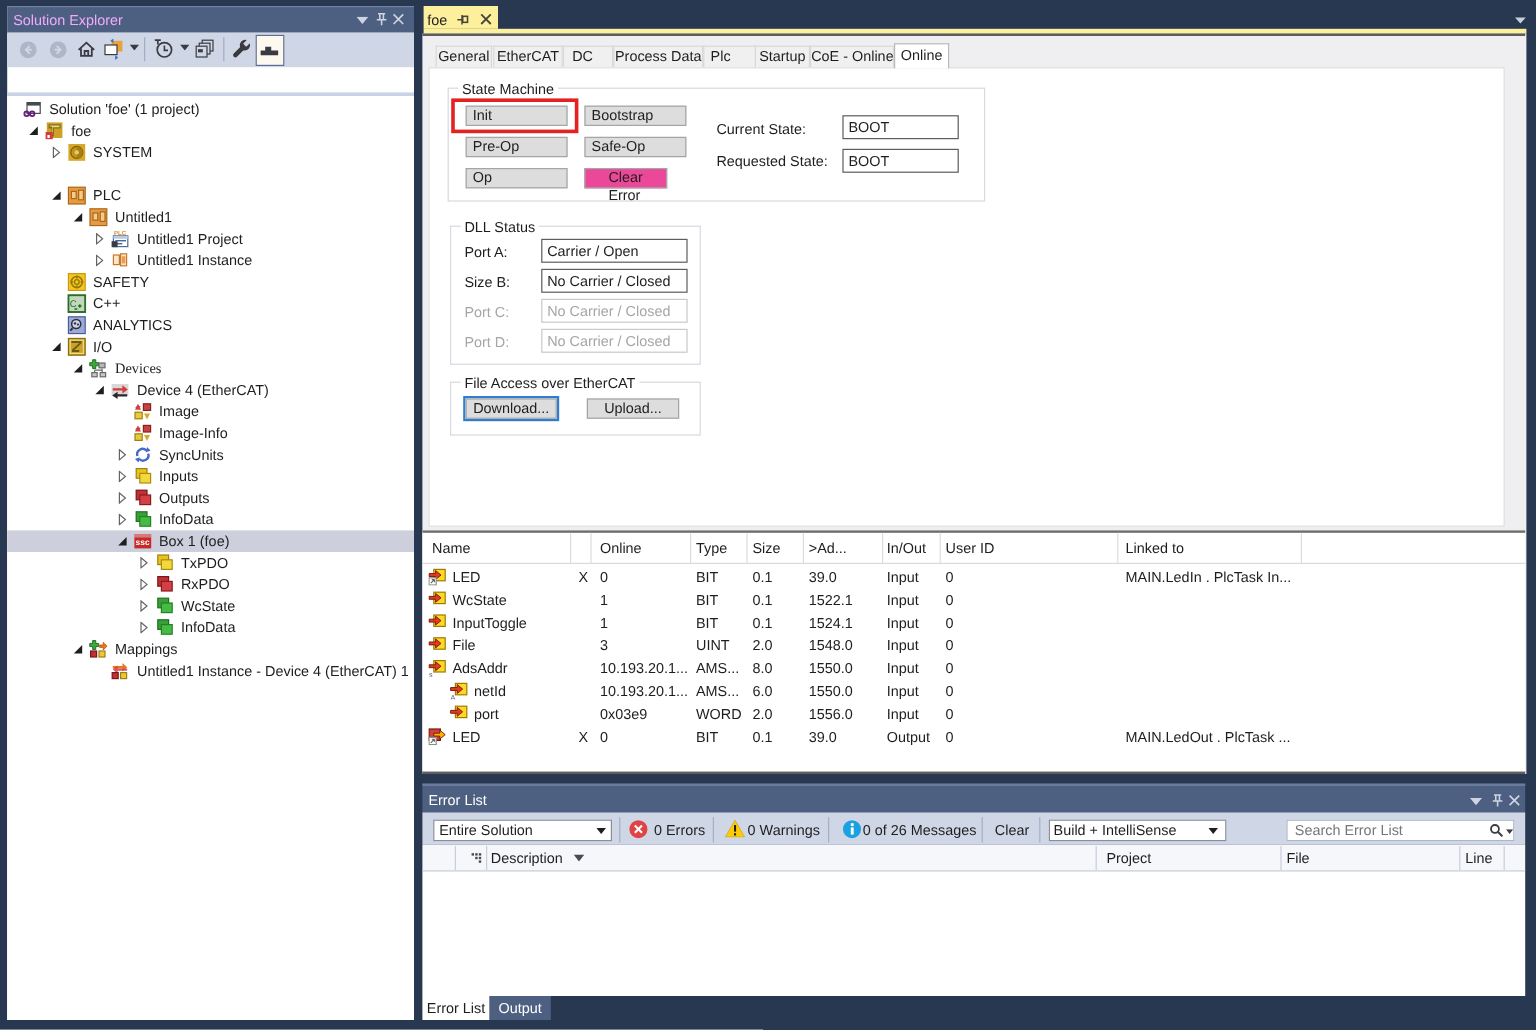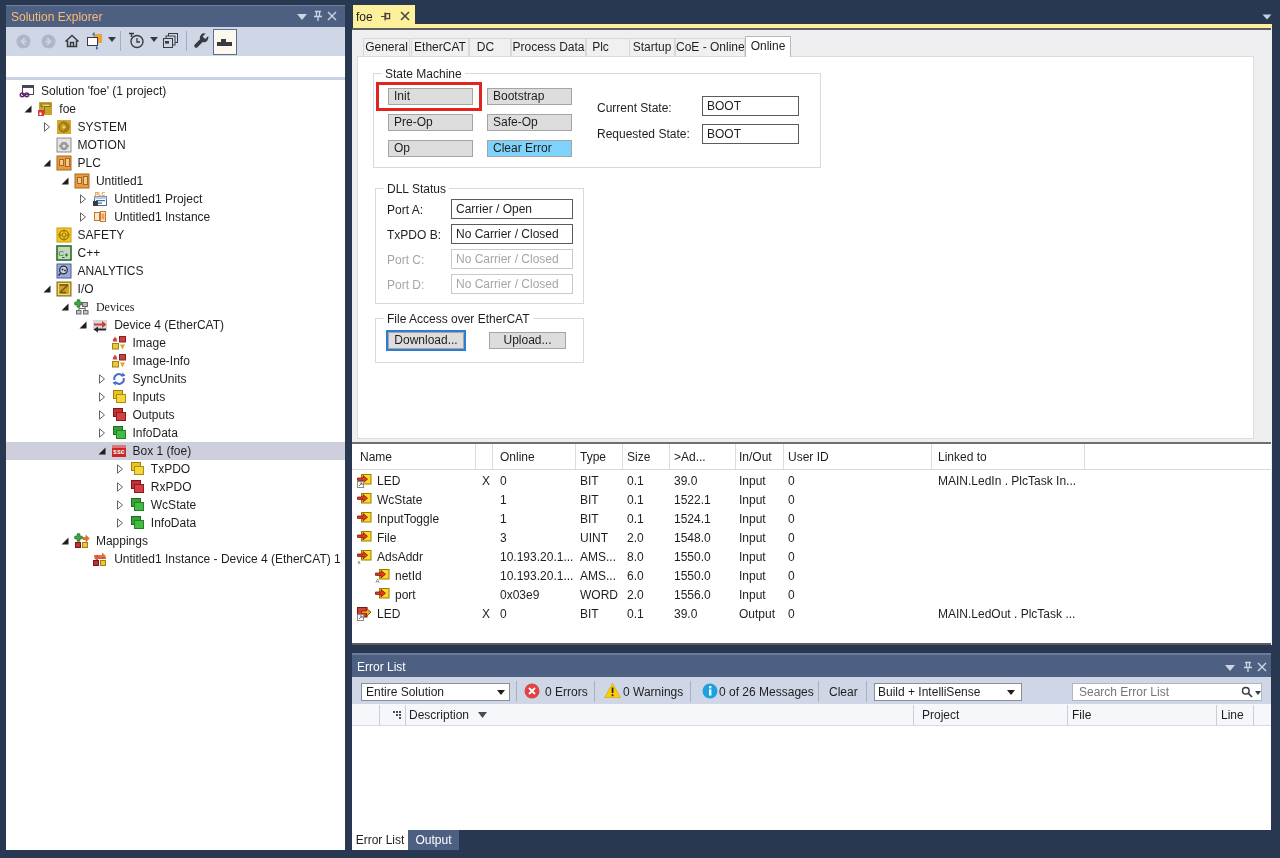--- a/index.html
+++ b/index.html
@@ -4,21 +4,21 @@
 #root{position:relative;width:1280px;height:858px;background:#293851;
  font-family:"Liberation Sans",sans-serif;font-size:12px;color:#1E1E1E;overflow:hidden}
 .a{position:absolute}
 .tx{position:absolute;white-space:nowrap;line-height:14px}
 svg{display:block}
 </style></head><body>
 <div id="root">
 
 <div class="a" style="left:6px;top:5px;width:339px;height:845px;background:#FFFFFF">
 <div class="a" style="left:0;top:0;width:339px;height:22px;background:#4D6082;border-top:1px solid #7081A2">
-        <div class="tx" style="left:5px;top:4px;color:#fdba74">Solution Explorer</div>
+        <div class="tx" style="left:5px;top:4px;color:#f0abfc">Solution Explorer</div>
         <svg class="a" style="left:291px;top:8px" width="10" height="6" viewBox="0 0 10 6">
           <path d="M0 0 L10 0 L5 6 Z" fill="#CED4E2"></path>
         </svg>
         <svg class="a" style="left:306px;top:4px" width="12" height="13" viewBox="0 0 12 13">
           <g stroke="#CED4E2" stroke-width="1.3" fill="none">
             <path d="M3 1.5 H9 M4.5 1.5 V6 M7.5 1.5 V6 M2 6.5 H10 M6 6.5 V11"></path>
           </g>
         </svg>
         <svg class="a" style="left:321px;top:5px" width="10" height="10" viewBox="0 0 10 10">
           <path d="M1 1 L9 9 M9 1 L1 9" stroke="#CED4E2" stroke-width="1.4"></path>
@@ -106,32 +106,20 @@
           </svg>
 <div class="a" style="left:49.6px;top:1px">
             <svg width="16" height="16" viewBox="0 0 16 16">
               <rect x="1" y="1" width="14" height="14" fill="#D7A72A"></rect>
               <circle cx="8" cy="8" r="5" fill="#C2951C" stroke="#7A5F10"></circle>
               <path d="M8 3 A5 5 0 0 1 8 13 Z" fill="#A87F14"></path>
               <circle cx="8" cy="8" r="1.8" fill="#E8CB6E"></circle>
             </svg>
           </div>
 <div class="tx" style="left:71.6px;top:2px">SYSTEM</div>
-</div>
-<div class="a" style="left:0;top:56px;width:339px;height:18px;">
-<div class="a" style="left:49.6px;top:1px">
-            <svg width="16" height="16" viewBox="0 0 16 16">
-              <rect x="1" y="1" width="14" height="14" fill="#E4E4E4" stroke="#8E8E8E"></rect>
-              <circle cx="8" cy="9" r="4" fill="#9A9A9A"></circle>
-              <rect x="3" y="8" width="10" height="2" fill="#9A9A9A"></rect>
-              <rect x="6" y="5" width="4" height="8" fill="#9A9A9A"></rect>
-              <circle cx="8" cy="9" r="1.6" fill="#E4E4E4"></circle>
-            </svg>
-          </div>
-<div class="tx" style="left:71.6px;top:2px">MOTION</div>
 </div>
 <div class="a" style="left:0;top:74px;width:339px;height:18px;">
 <svg class="a" style="left:35.6px;top:4px" width="10" height="10" viewBox="0 0 10 10">
             <path d="M8.5 1.5 V8.5 H1.5 Z" fill="#1E1E1E"></path>
           </svg>
 <div class="a" style="left:49.6px;top:1px">
             <svg width="16" height="16" viewBox="0 0 16 16">
               <rect x="1" y="1" width="14" height="14" fill="#E89A43" stroke="#A86818"></rect>
               <rect x="3.5" y="4.5" width="4" height="6" fill="#F6C98C" stroke="#A86818"></rect>
               <rect x="9.5" y="3.5" width="4" height="8" fill="#F6C98C" stroke="#A86818"></rect>
@@ -447,30 +435,30 @@
 <div class="a" style="left:323px;top:10px;width:70px;height:18px;background:#F0F0F0;border:1px solid #D9D9D9;border-bottom:none;box-sizing:border-box;text-align:center;line-height:17px;white-space:nowrap;overflow:hidden;">CoE - Online</div>
 <div class="a" style="left:393px;top:8px;width:46px;height:21px;background:#FFFFFF;border:1px solid #B9B9B9;border-bottom:none;box-sizing:border-box;text-align:center;line-height:19px;z-index:2">Online</div>
 <div class="a" style="left:21px;top:45px;width:446px;height:93px;border:1px solid #D5DAE0"></div>
 <div class="tx" style="left:30px;top:39px;background:#FFFFFF;padding:0 3px">State Machine</div>
 <div class="a" style="left:24px;top:54px;width:106px;height:29px;border:3px solid #E32222;box-sizing:border-box"></div>
 <div class="a" style="left:36px;top:60px;width:85px;height:17px;background:#DDDDDD;border:1px solid #A5A5A5;box-sizing:border-box;line-height:15px;padding-left:5px">Init</div>
 <div class="a" style="left:36px;top:86px;width:85px;height:17px;background:#DDDDDD;border:1px solid #A5A5A5;box-sizing:border-box;line-height:15px;padding-left:5px">Pre-Op</div>
 <div class="a" style="left:36px;top:112px;width:85px;height:17px;background:#DDDDDD;border:1px solid #A5A5A5;box-sizing:border-box;line-height:15px;padding-left:5px">Op</div>
 <div class="a" style="left:135px;top:60px;width:85px;height:17px;background:#DDDDDD;border:1px solid #A5A5A5;box-sizing:border-box;line-height:15px;padding-left:5px">Bootstrap</div>
 <div class="a" style="left:135px;top:86px;width:85px;height:17px;background:#DDDDDD;border:1px solid #A5A5A5;box-sizing:border-box;line-height:15px;padding-left:5px">Safe-Op</div>
-<div class="a" style="left:135px;top:112px;width:85px;height:17px;background:#7dd3fc;border:1px solid #A5A5A5;box-sizing:border-box;line-height:15px;padding-left:5px">Clear Error</div>
+<div class="a" style="left:135px;top:112px;width:69px;height:17px;background:#ec4899;border:1px solid #A5A5A5;box-sizing:border-box;line-height:15px;padding-left:19px">Clear Error</div>
 <div class="tx" style="left:245px;top:73px">Current State:</div>
 <div class="tx" style="left:245px;top:99px">Requested State:</div>
 <div class="a" style="left:350px;top:68px;width:97px;height:20px;background:#FFFFFF;border:1px solid #5C5C5C;box-sizing:border-box;line-height:18px;padding-left:4px">BOOT</div>
 <div class="a" style="left:350px;top:96px;width:97px;height:20px;background:#FFFFFF;border:1px solid #5C5C5C;box-sizing:border-box;line-height:18px;padding-left:4px">BOOT</div>
 <div class="a" style="left:23px;top:160px;width:207px;height:114px;border:1px solid #D5DAE0"></div>
 <div class="tx" style="left:32px;top:154px;background:#FFFFFF;padding:0 3px">DLL Status</div>
 <div class="tx" style="left:35px;top:175px;color:#1E1E1E">Port A:</div>
 <div class="a" style="left:99px;top:171px;width:122px;height:20px;background:#FFFFFF;border:1px solid #5C5C5C;box-sizing:border-box;line-height:18px;padding-left:4px;color:#1E1E1E">Carrier / Open</div>
-<div class="tx" style="left:35px;top:200px;color:#1E1E1E">TxPDO B:</div>
+<div class="tx" style="left:35px;top:200px;color:#1E1E1E">Size B:</div>
 <div class="a" style="left:99px;top:196px;width:122px;height:20px;background:#FFFFFF;border:1px solid #5C5C5C;box-sizing:border-box;line-height:18px;padding-left:4px;color:#1E1E1E">No Carrier / Closed</div>
 <div class="tx" style="left:35px;top:225px;color:#A6A6A6">Port C:</div>
 <div class="a" style="left:99px;top:221px;width:122px;height:20px;background:#FFFFFF;border:1px solid #C9C9C9;box-sizing:border-box;line-height:18px;padding-left:4px;color:#A6A6A6">No Carrier / Closed</div>
 <div class="tx" style="left:35px;top:250px;color:#A6A6A6">Port D:</div>
 <div class="a" style="left:99px;top:246px;width:122px;height:20px;background:#FFFFFF;border:1px solid #C9C9C9;box-sizing:border-box;line-height:18px;padding-left:4px;color:#A6A6A6">No Carrier / Closed</div>
 <div class="a" style="left:23px;top:290px;width:207px;height:43px;border:1px solid #D5DAE0"></div>
 <div class="tx" style="left:32px;top:284px;background:#FFFFFF;padding:0 3px">File Access over EtherCAT</div>
 <div class="a" style="left:34px;top:302px;width:80px;height:21px;border:2px solid #2D7DD2;box-sizing:border-box"></div>
 <div class="a" style="left:36px;top:304px;width:76px;height:17px;background:#DDDDDD;border:1px solid #A5A5A5;box-sizing:border-box;line-height:15px;padding-left:5px;text-align:center;padding-left:0">Download...</div>
 <div class="a" style="left:137px;top:304px;width:77px;height:17px;background:#DDDDDD;border:1px solid #A5A5A5;box-sizing:border-box;line-height:15px;padding-left:5px;text-align:center;padding-left:0">Upload...</div>

